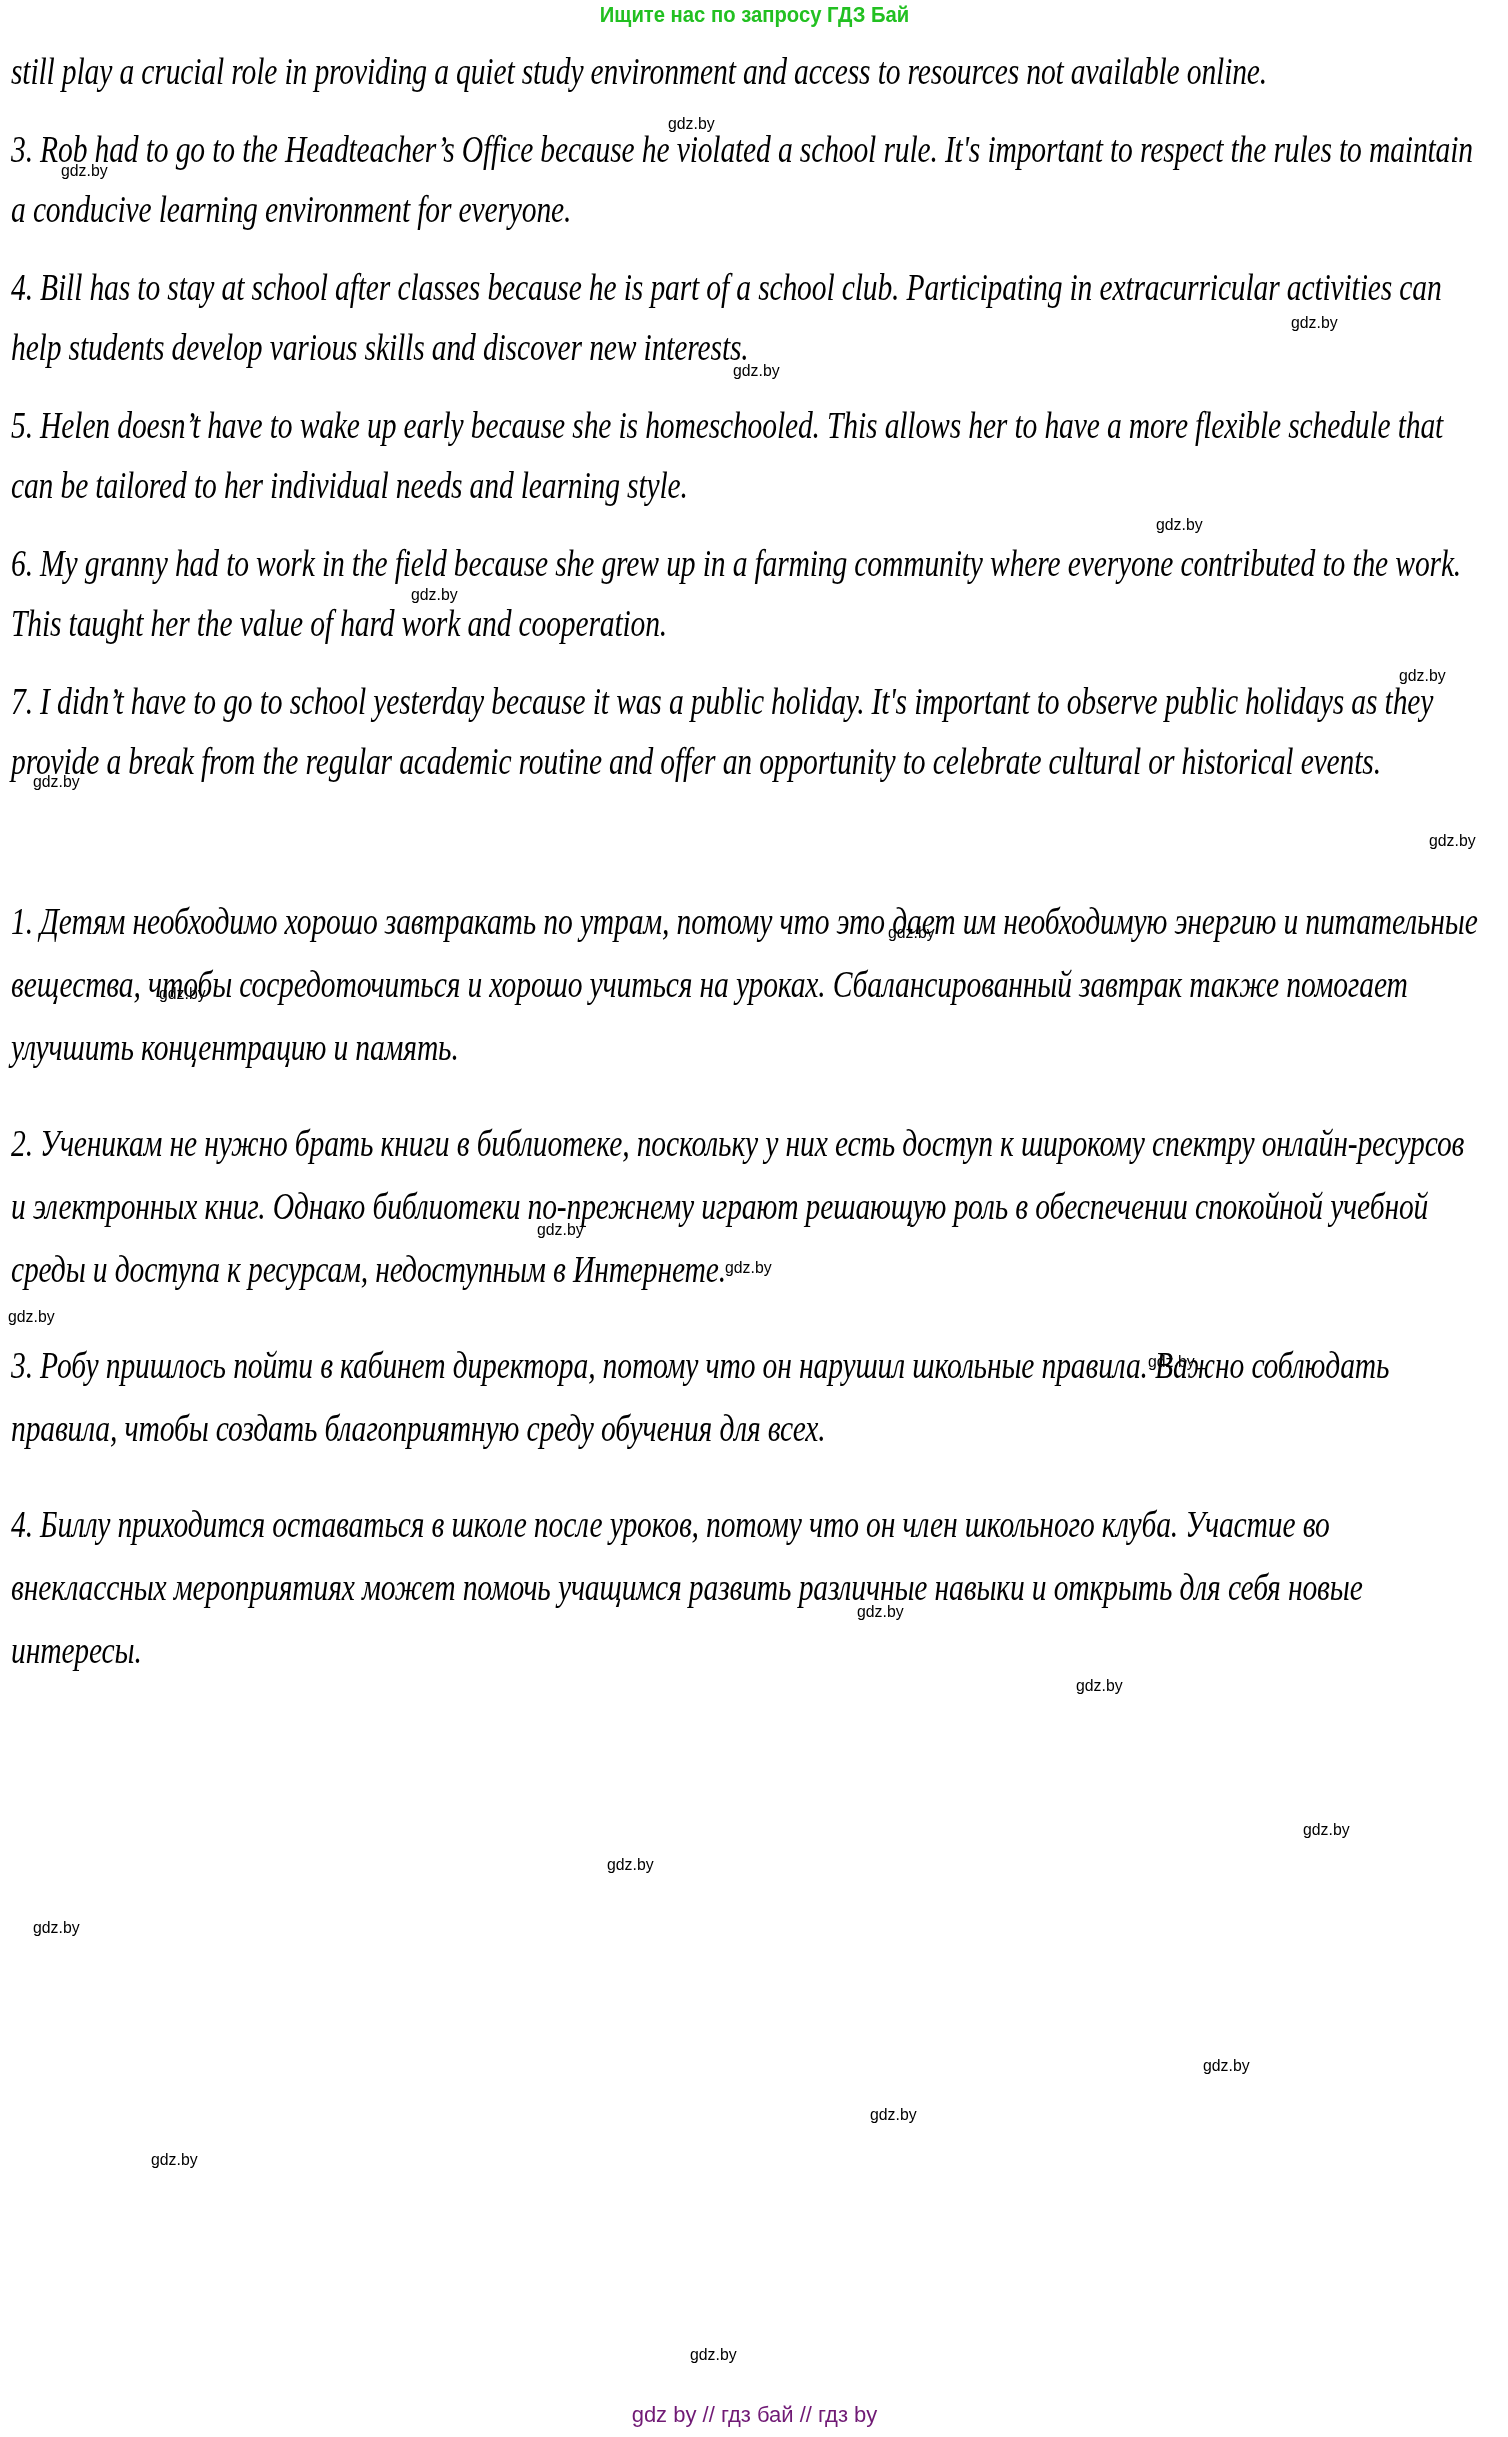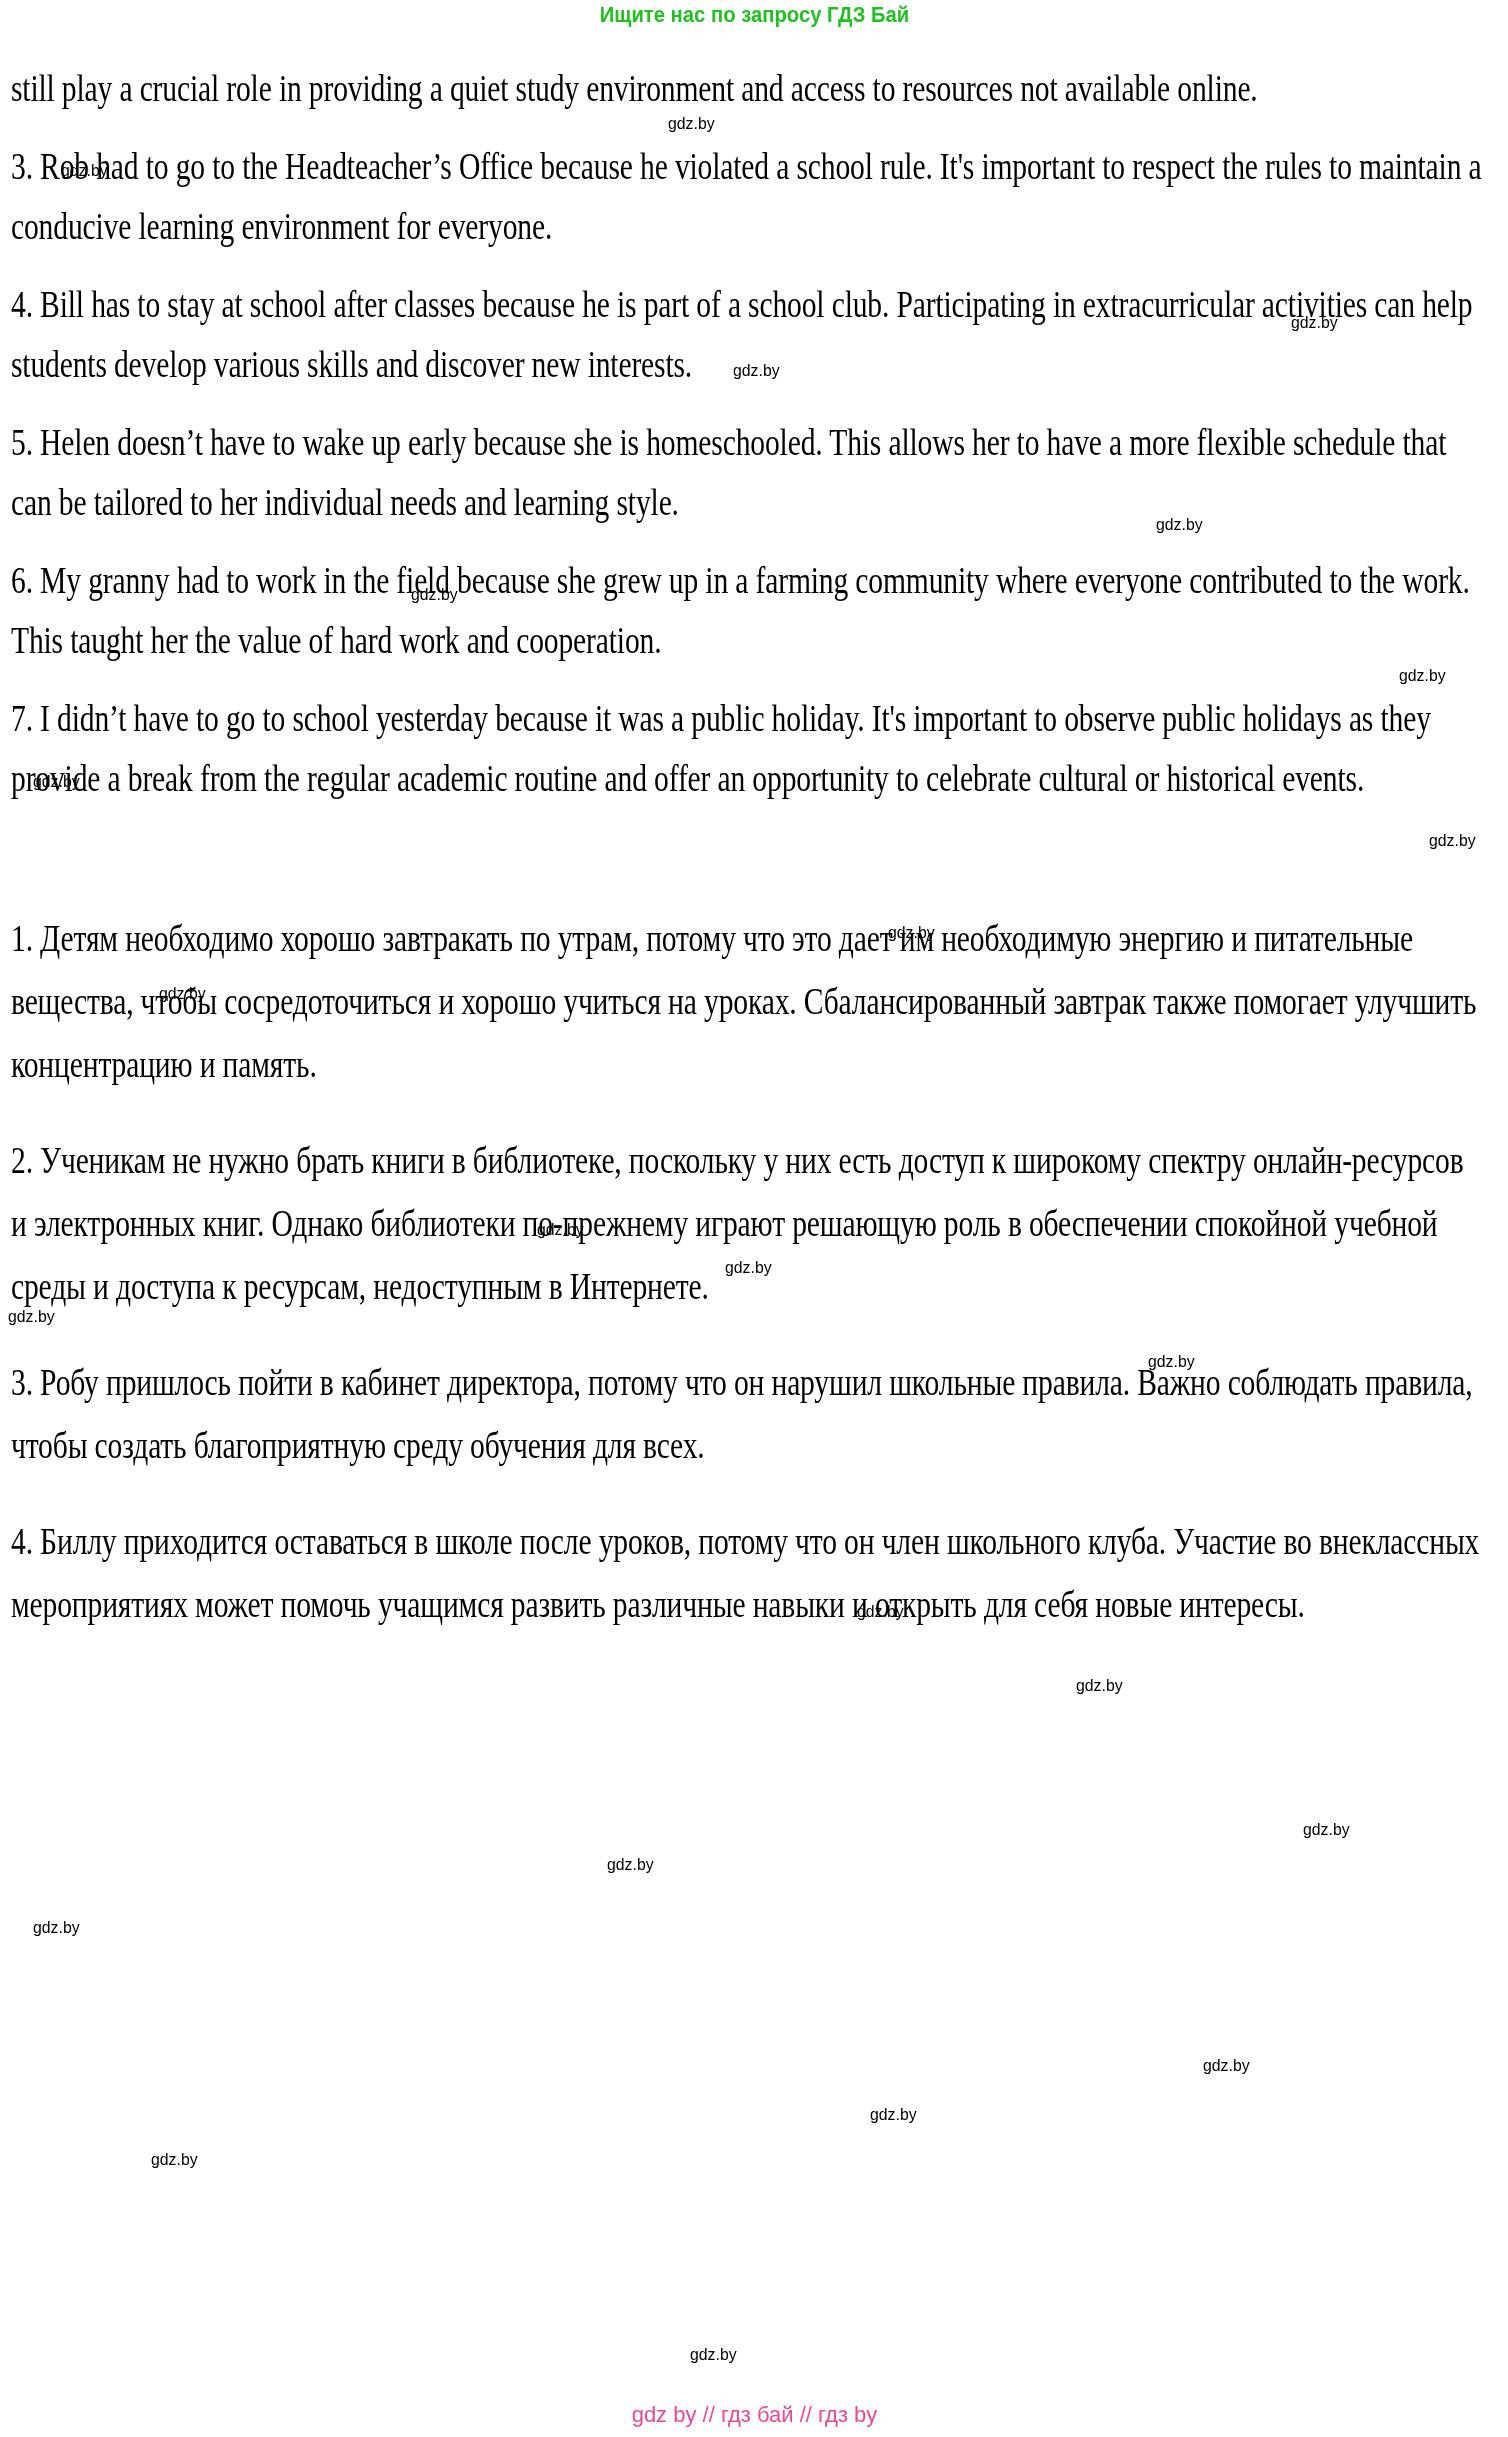--- a/index.html
+++ b/index.html
@@ -36,23 +36,24 @@
     color: #22c021;
     letter-spacing: 0px;
     transform: scaleX(0.92);
     transform-origin: center top;
     white-space: nowrap;
   }
 
   
   .content {
     position: absolute;
-    top: 59px;
+    top: 42px;
     left: 11.4px;
     width: 1478px;
+    font-style: italic;
   }
 
   .para {
     font-family: "Liberation Serif", "DejaVu Serif", serif;
     font-size: 37px;
     line-height: 60px;
     color: #000000;
     margin: 0;
     transform: scaleX(0.80);
     transform-origin: left top;
@@ -167,16 +168,16 @@
       <div class="wm" style="left: 1076px; top: 1676px;">gdz.by</div>
       <div class="wm" style="left: 1303px; top: 1820px;">gdz.by</div>
       <div class="wm" style="left: 607px; top: 1855px;">gdz.by</div>
       <div class="wm" style="left: 33px; top: 1918px;">gdz.by</div>
       <div class="wm" style="left: 1203px; top: 2056px;">gdz.by</div>
       <div class="wm" style="left: 870px; top: 2105px;">gdz.by</div>
       <div class="wm" style="left: 151px; top: 2150px;">gdz.by</div>
       <div class="wm" style="left: 690px; top: 2345px;">gdz.by</div>
     </div>
 
-  <div class="footer" style="color: #ec4899;">gdz by  //  гдз бай  //  гдз by</div>
+  <div class="footer" style="color: #701a75;">gdz by  //  гдз бай  //  гдз by</div>
 
 </div>
 
 
 </body></html>

